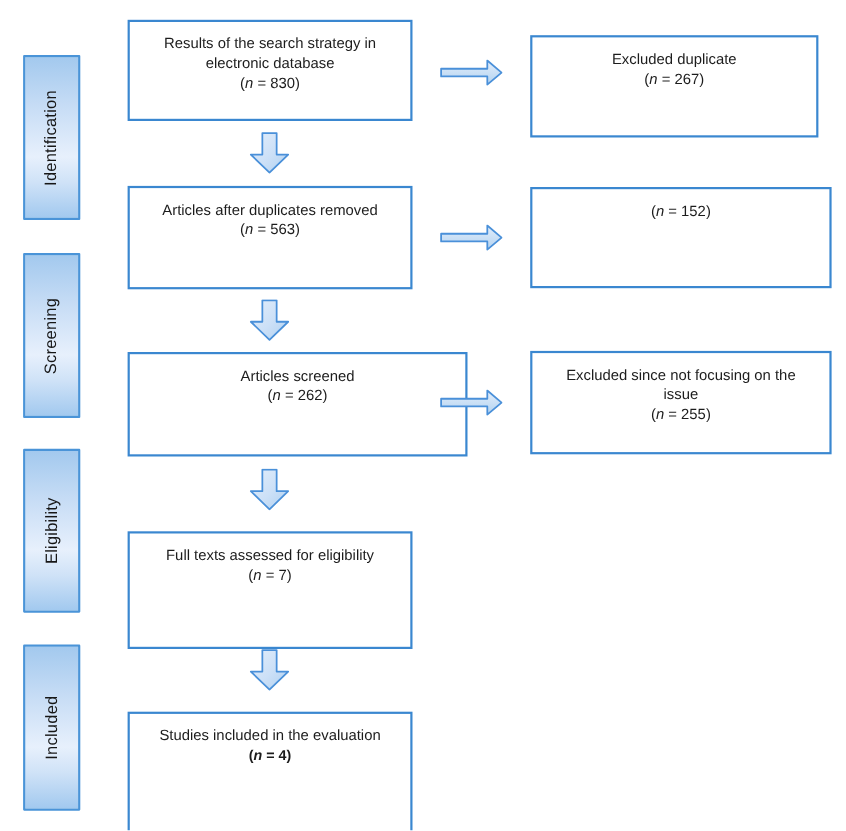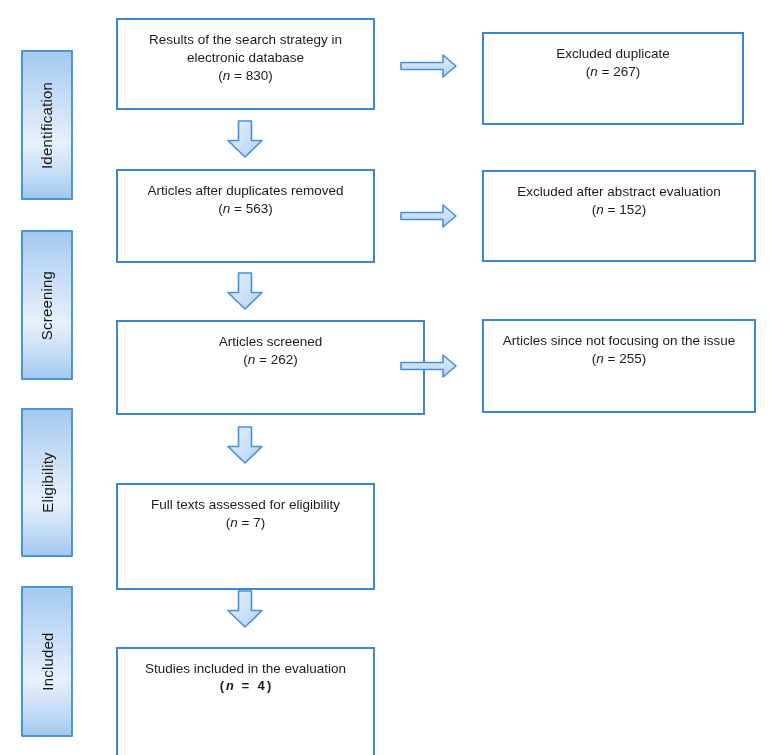--- a/index.html
+++ b/index.html
@@ -52,21 +52,21 @@
     line-height: 18px;
     color: #1c1c1c;
   }
   .box-count {
     font-size: 13.5px;
     line-height: 18px;
     white-space: pre;
     color: #1c1c1c;
   }
   .nsym { font-style: italic; }
-  .serif-count { font-family: Liberation Mono, monospace; font-weight: 600; font-size: 13px; }
+  .serif-count { font-family: Liberation Sans, sans-serif; font-weight: 600; font-size: 13px; }
   .serif-count .nsym { font-style: italic; }
 
   
   .arrow { position: absolute; }
   .arrow svg { display: block; }
 </style>
 </head>
 <body>
 
 <div id="canvas">
@@ -122,26 +122,25 @@
     <div class="box-label">Studies included in the evaluation</div>
     <div class="box-count serif-count"><span>(</span><span class="nsym">n</span><span> = </span><span>4</span><span>)</span></div>
   </div>
 
   <div class="box" style="left:482px;top:32px;width:262px;height:93px">
     <div class="box-label">Excluded duplicate</div>
     <div class="box-count"><span>(</span><span class="nsym">n</span><span> = </span><span>267</span><span>)</span></div>
   </div>
 
   <div class="box" style="left:482px;top:170px;width:274px;height:92px">
-    <div class="box-label">Excluded after abstract evaluation</div>
     <div class="box-count"><span>(</span><span class="nsym">n</span><span> = </span><span>152</span><span>)</span></div>
   </div>
 
   <div class="box" style="left:482px;top:319px;width:274px;height:94px">
-    <div class="box-label">Articles since not focusing on the issue</div>
+    <div class="box-label">Excluded since not focusing on the issue</div>
     <div class="box-count"><span>(</span><span class="nsym">n</span><span> = </span><span>255</span><span>)</span></div>
   </div>
 
   <div class="arrow" style="left:227px;top:120px">
     <svg width="36" height="38" viewBox="0 0 36 38">
         <polygon points="11.5,1 24.5,1 24.5,20.5 35,20.5 18,37 1,20.5 11.5,20.5" fill="url(#g-down)" stroke="#4a90d9" stroke-width="1.6" stroke-linejoin="round"></polygon>
       </svg>
   </div>
   <div class="arrow" style="left:227px;top:272px">
     <svg width="36" height="38" viewBox="0 0 36 38">

